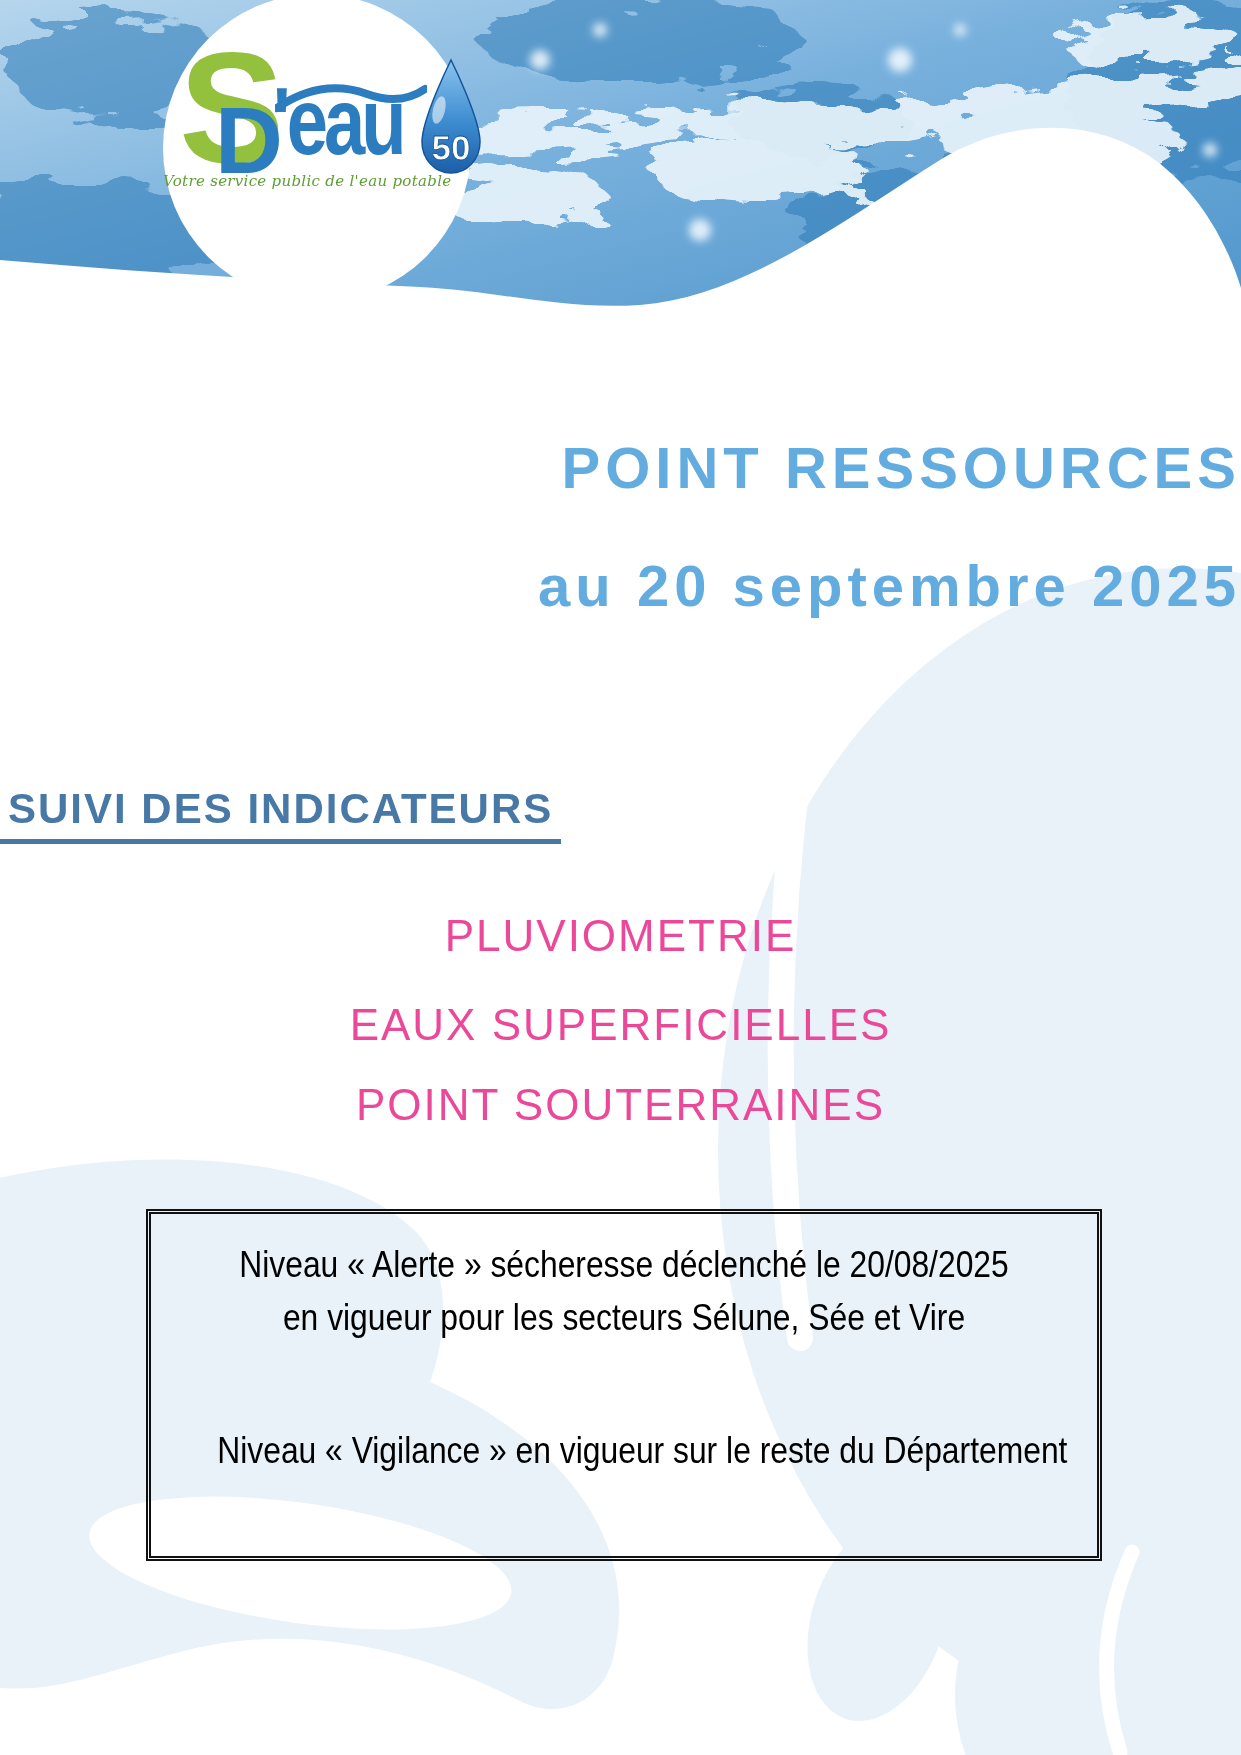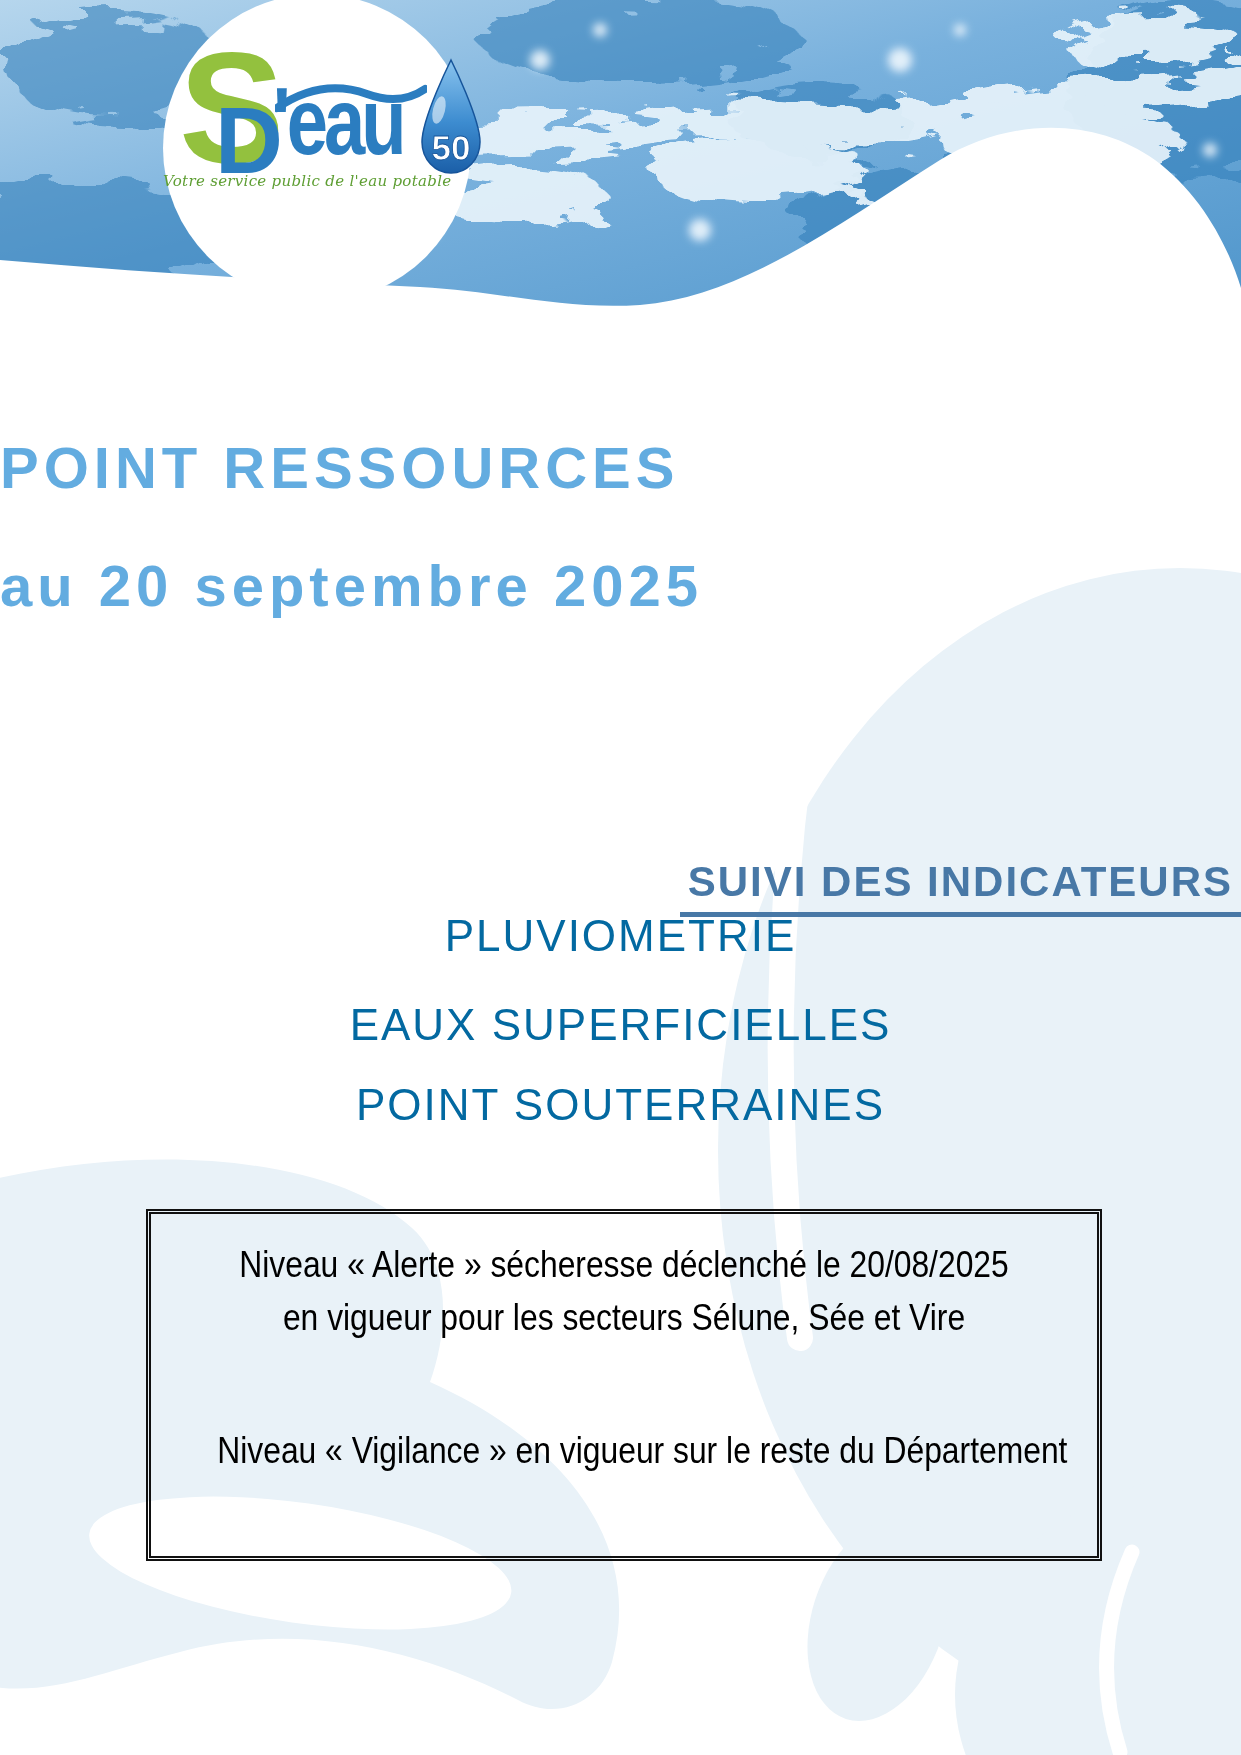--- a/index.html
+++ b/index.html
@@ -33,36 +33,36 @@
   .logo-drop{position:absolute;left:256px;top:64px;}
   .logo-drop text{font-family:"Liberation Sans",sans-serif;font-weight:bold;}
   .logo-tagline{
     position:absolute;left:0;top:178px;width:100%;text-align:left;
     font-family:"DejaVu Serif",serif;font-style:italic;font-size:15px;
     color:#5E9E33;letter-spacing:.3px;
   }
   
   .content{position:absolute;left:0;top:0;width:1241px;height:1755px;z-index:2;}
   .title-line{
-    position:absolute;left:0;width:100%;text-align:left;margin:0;
+    position:absolute;left:0;width:100%;text-align:right;margin:0;
     font-size:58px;line-height:60px;font-weight:bold;letter-spacing:5px;
     color:#63ACE0;
   }
   .t1{top:438px;}
   .t2{top:556px;}
-  .ind-head-wrap{position:absolute;top:860px;left:0;width:100%;text-align:right;}
+  .ind-head-wrap{position:absolute;top:787px;left:0;width:100%;text-align:left;}
   .ind-head{
     display:inline-block;font-size:42px;line-height:44px;font-weight:bold;
     color:#4878A6;letter-spacing:2px;border-bottom:5px solid #4878A6;
     padding:0 8px 8px 8px;margin:0;
   }
   .ind-item{
     position:absolute;left:0;width:100%;text-align:center;margin:0;
     font-size:44px;line-height:46px;font-weight:normal;letter-spacing:2px;
-    color:#0369a1;
+    color:#ec4899;
   }
   .i1{top:913px;}
   .i2{top:1002px;}
   .i3{top:1082px;}
   
   .alert-box{
     position:absolute;left:146px;top:1209px;width:956px;height:352px;
     border:5px double #111;box-sizing:border-box;background:transparent;
   }
   .alert-line{

